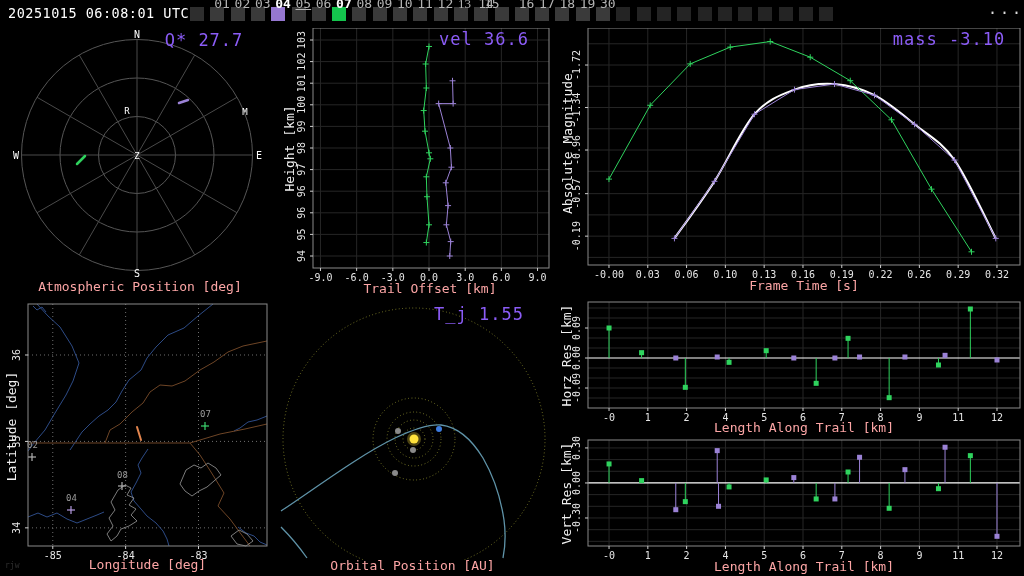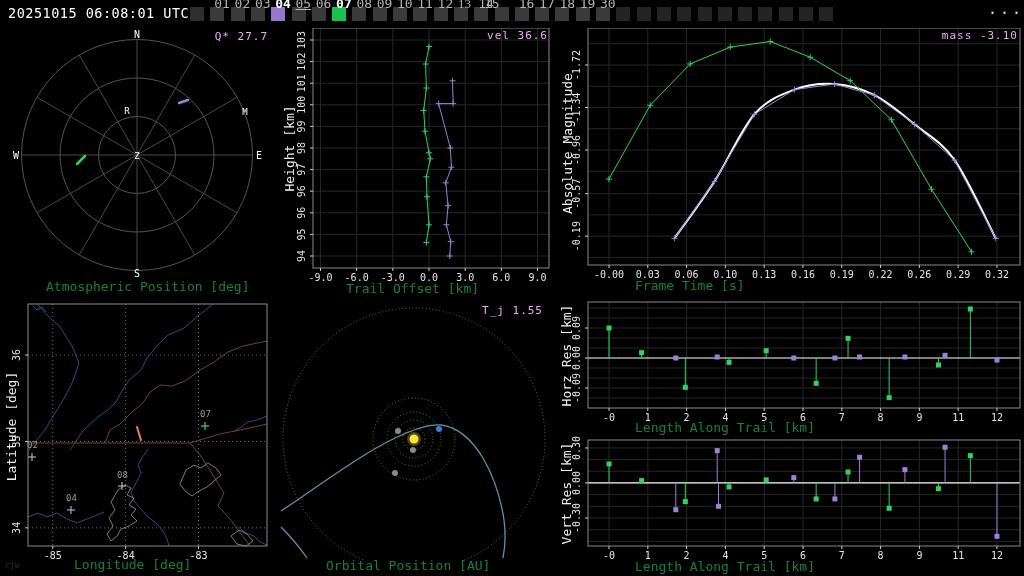--- a/index.html
+++ b/index.html
@@ -10,22 +10,22 @@
   .ts{position:absolute;left:8px;top:5px;font-size:13.5px;color:#fff;letter-spacing:.5px;}
   .more{position:absolute;left:988px;top:0;font-size:15px;color:#ddd;letter-spacing:3px;}
   .sq{position:absolute;width:14px;height:14px;top:7px;}
   .sq.idle{background:#3a3a3a;}
   .sq.blank{background:#2e2e2e;}
   .sq.dim{background:#242424;}
   .sq.purple{background:#9577d0;}
   .sq.green{background:#14c44d;}
   .sqlab{position:absolute;top:0;font-size:13px;line-height:8px;color:#b4b4b4;}
   .sqlab.active{color:#fff;font-weight:bold;}
-  .stat{position:absolute;font-size:11px;color:#f0abfc;text-align:right;letter-spacing:1px;white-space:nowrap;}
-  .ptitle{position:absolute;font-size:13px;color:#15803d;white-space:nowrap;padding-left:46px;}
+  .stat{position:absolute;font-size:17px;color:#8b5cf6;text-align:center;letter-spacing:1px;white-space:nowrap;}
+  .ptitle{position:absolute;font-size:13px;color:#fca5a5;text-align:center;white-space:nowrap;}
   .ylab{position:absolute;font-size:13px;color:#f0f0f0;text-align:center;transform:rotate(-90deg);white-space:nowrap;}
   .wm{position:absolute;left:5px;top:561px;font-size:8px;color:#2f2f2f;}
 </style>
 </head>
 <body>
 
 <div class="abs" style="left:0;top:0;width:1024px;height:491px;">
 
   <div class="abs" style="left:0;top:0;width:1024px;height:27px;">
     <span class="ts">20251015 06:08:01 UTC</span>

